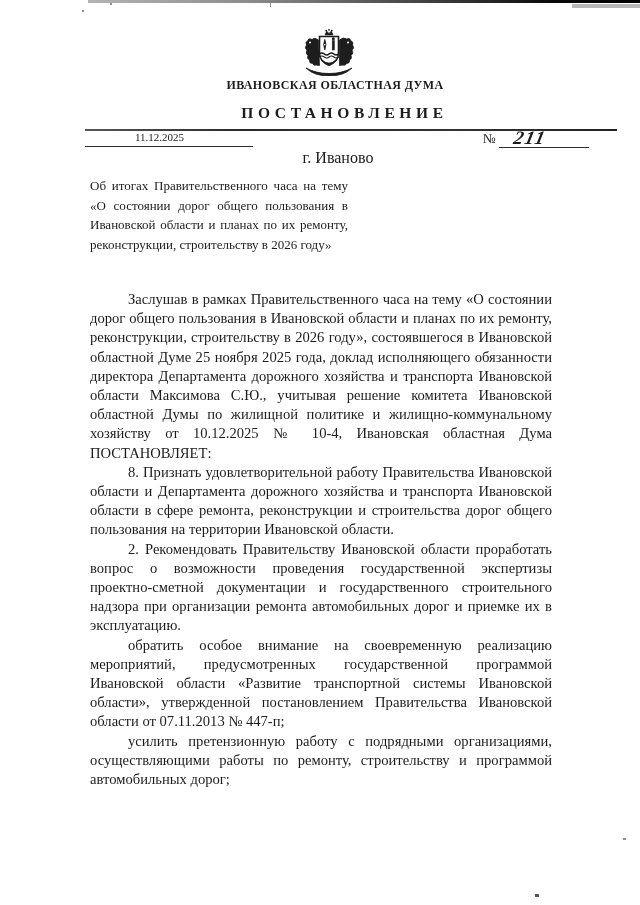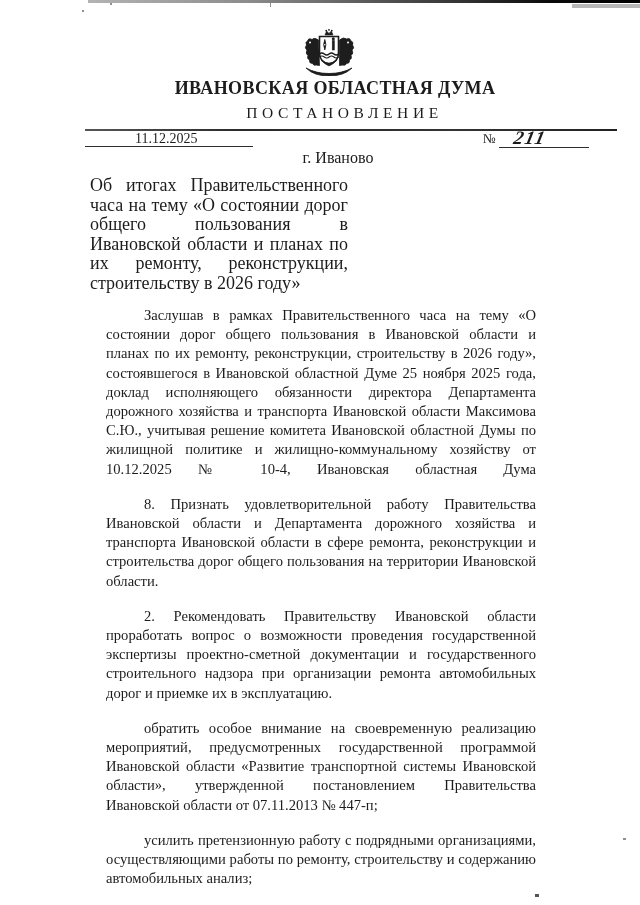--- a/index.html
+++ b/index.html
@@ -15,50 +15,50 @@
     position:absolute;left:88px;top:0;width:552px;height:3px;
     background:linear-gradient(90deg,#b3b3b3 0%,#9c9c9c 18%,#8a8a8a 30%,#6f6f6f 42%,#4f4f4f 55%,#2e2e2e 70%,#0a0a0a 84%,#000 100%);
   }
   .scan-strip-top2{position:absolute;left:572px;top:4px;width:68px;height:4px;background:#b7b7b7;}
   .speck{position:absolute;background:#8f8f8f;}
 
   
   .emblem{position:absolute;left:298px;top:28px;width:62px;height:48px;}
   .org-name{
     position:absolute;left:30px;right:0;top:78px;text-align:center;
-    font-size:18px;font-weight:bold;letter-spacing:.4px;
+    font-size:12px;font-weight:bold;letter-spacing:.4px;
   }
   .doc-type{
     position:absolute;left:49px;right:0;top:104px;text-align:center;
-    font-size:15.5px;font-weight:normal;letter-spacing:4.6px;
+    font-size:15.5px;font-weight:bold;letter-spacing:4.6px;
   }
   .rule-top{position:absolute;left:85px;top:129px;width:532px;height:2px;
     background:linear-gradient(90deg,#555,#2a2a2a 30%,#333 70%,#222);}
-  .date-value{position:absolute;left:135px;top:131px;font-size:14px;}
+  .date-value{position:absolute;left:135px;top:131px;font-size:11px;}
   .date-underline{position:absolute;left:85px;top:146px;width:168px;height:1.4px;background:#2e2e2e;}
   .num-sign{position:absolute;left:483px;top:131px;font-size:13.5px;}
   .num-value{
     position:absolute;left:514px;top:127px;font-size:19px;font-style:italic;font-weight:bold;
     transform:skewX(-12deg);letter-spacing:1.5px;
   }
   .num-underline{position:absolute;left:499px;top:147px;width:90px;height:1.4px;background:#2e2e2e;}
   .city{position:absolute;left:36px;right:0;top:149px;text-align:center;font-size:16px;}
 
   
   .subject{
     position:absolute;left:90px;top:176px;width:258px;
-    font-size:18px;line-height:19.6px;text-align:justify;
+    font-size:13px;line-height:19.6px;text-align:justify;
   }
 
   
   .doc-body{
     position:absolute;left:90px;top:290px;width:462px;
     font-size:14.6px;line-height:19.2px;text-align:justify;
   }
-  .doc-body p{margin:16px;text-indent:38px;}
+  .doc-body p{margin:0;text-indent:38px;}
   .doc-body p.justify-last{text-align-last:justify;}
   .doc-body p.no-indent{text-indent:0;text-align-last:left;}
 </style>
 </head>
 <body>
 
 <div class="page">
 
   <div class="scan-strip-top"></div>
   <div class="scan-strip-top2"></div>
@@ -110,19 +110,20 @@
   <div class="date-underline"></div>
   <div class="num-sign">№</div>
   <div class="num-value">211</div>
   <div class="num-underline"></div>
   <div class="city">г. Иваново</div>
 
   <div class="subject">Об итогах Правительственного часа на тему «О состоянии дорог общего пользования в Ивановской области и планах по их ремонту, реконструкции, строительству в 2026 году»</div>
 
   <div class="doc-body">
     <p class="justify-last">Заслушав в рамках Правительственного часа на тему «О состоянии дорог общего пользования в Ивановской области и планах по их ремонту, реконструкции, строительству в 2026 году», состоявшегося в Ивановской областной Думе 25 ноября 2025 года, доклад исполняющего обязанности директора Департамента дорожного хозяйства и транспорта Ивановской области Максимова С.Ю., учитывая решение комитета Ивановской областной Думы по жилищной политике и жилищно-коммунальному хозяйству от 10.12.2025 № 10-4, Ивановская областная Дума</p>
+    <p class="no-indent">ПОСТАНОВЛЯЕТ:</p>
     <p>8. Признать удовлетворительной работу Правительства Ивановской области и Департамента дорожного хозяйства и транспорта Ивановской области в сфере ремонта, реконструкции и строительства дорог общего пользования на территории Ивановской области.</p>
     <p>2. Рекомендовать Правительству Ивановской области проработать вопрос о возможности проведения государственной экспертизы проектно-сметной документации и государственного строительного надзора при организации ремонта автомобильных дорог и приемке их в эксплуатацию.</p>
     <p>обратить особое внимание на своевременную реализацию мероприятий, предусмотренных государственной программой Ивановской области «Развитие транспортной системы Ивановской области», утвержденной постановлением Правительства Ивановской области от 07.11.2013 № 447-п;</p>
-    <p>усилить претензионную работу с подрядными организациями, осуществляющими работы по ремонту, строительству и содержанию автомобильных анализ;</p>
+    <p>усилить претензионную работу с подрядными организациями, осуществляющими работы по ремонту, строительству и программой автомобильных дорог;</p>
   </div>
 
 </div>
 
 </body></html>

